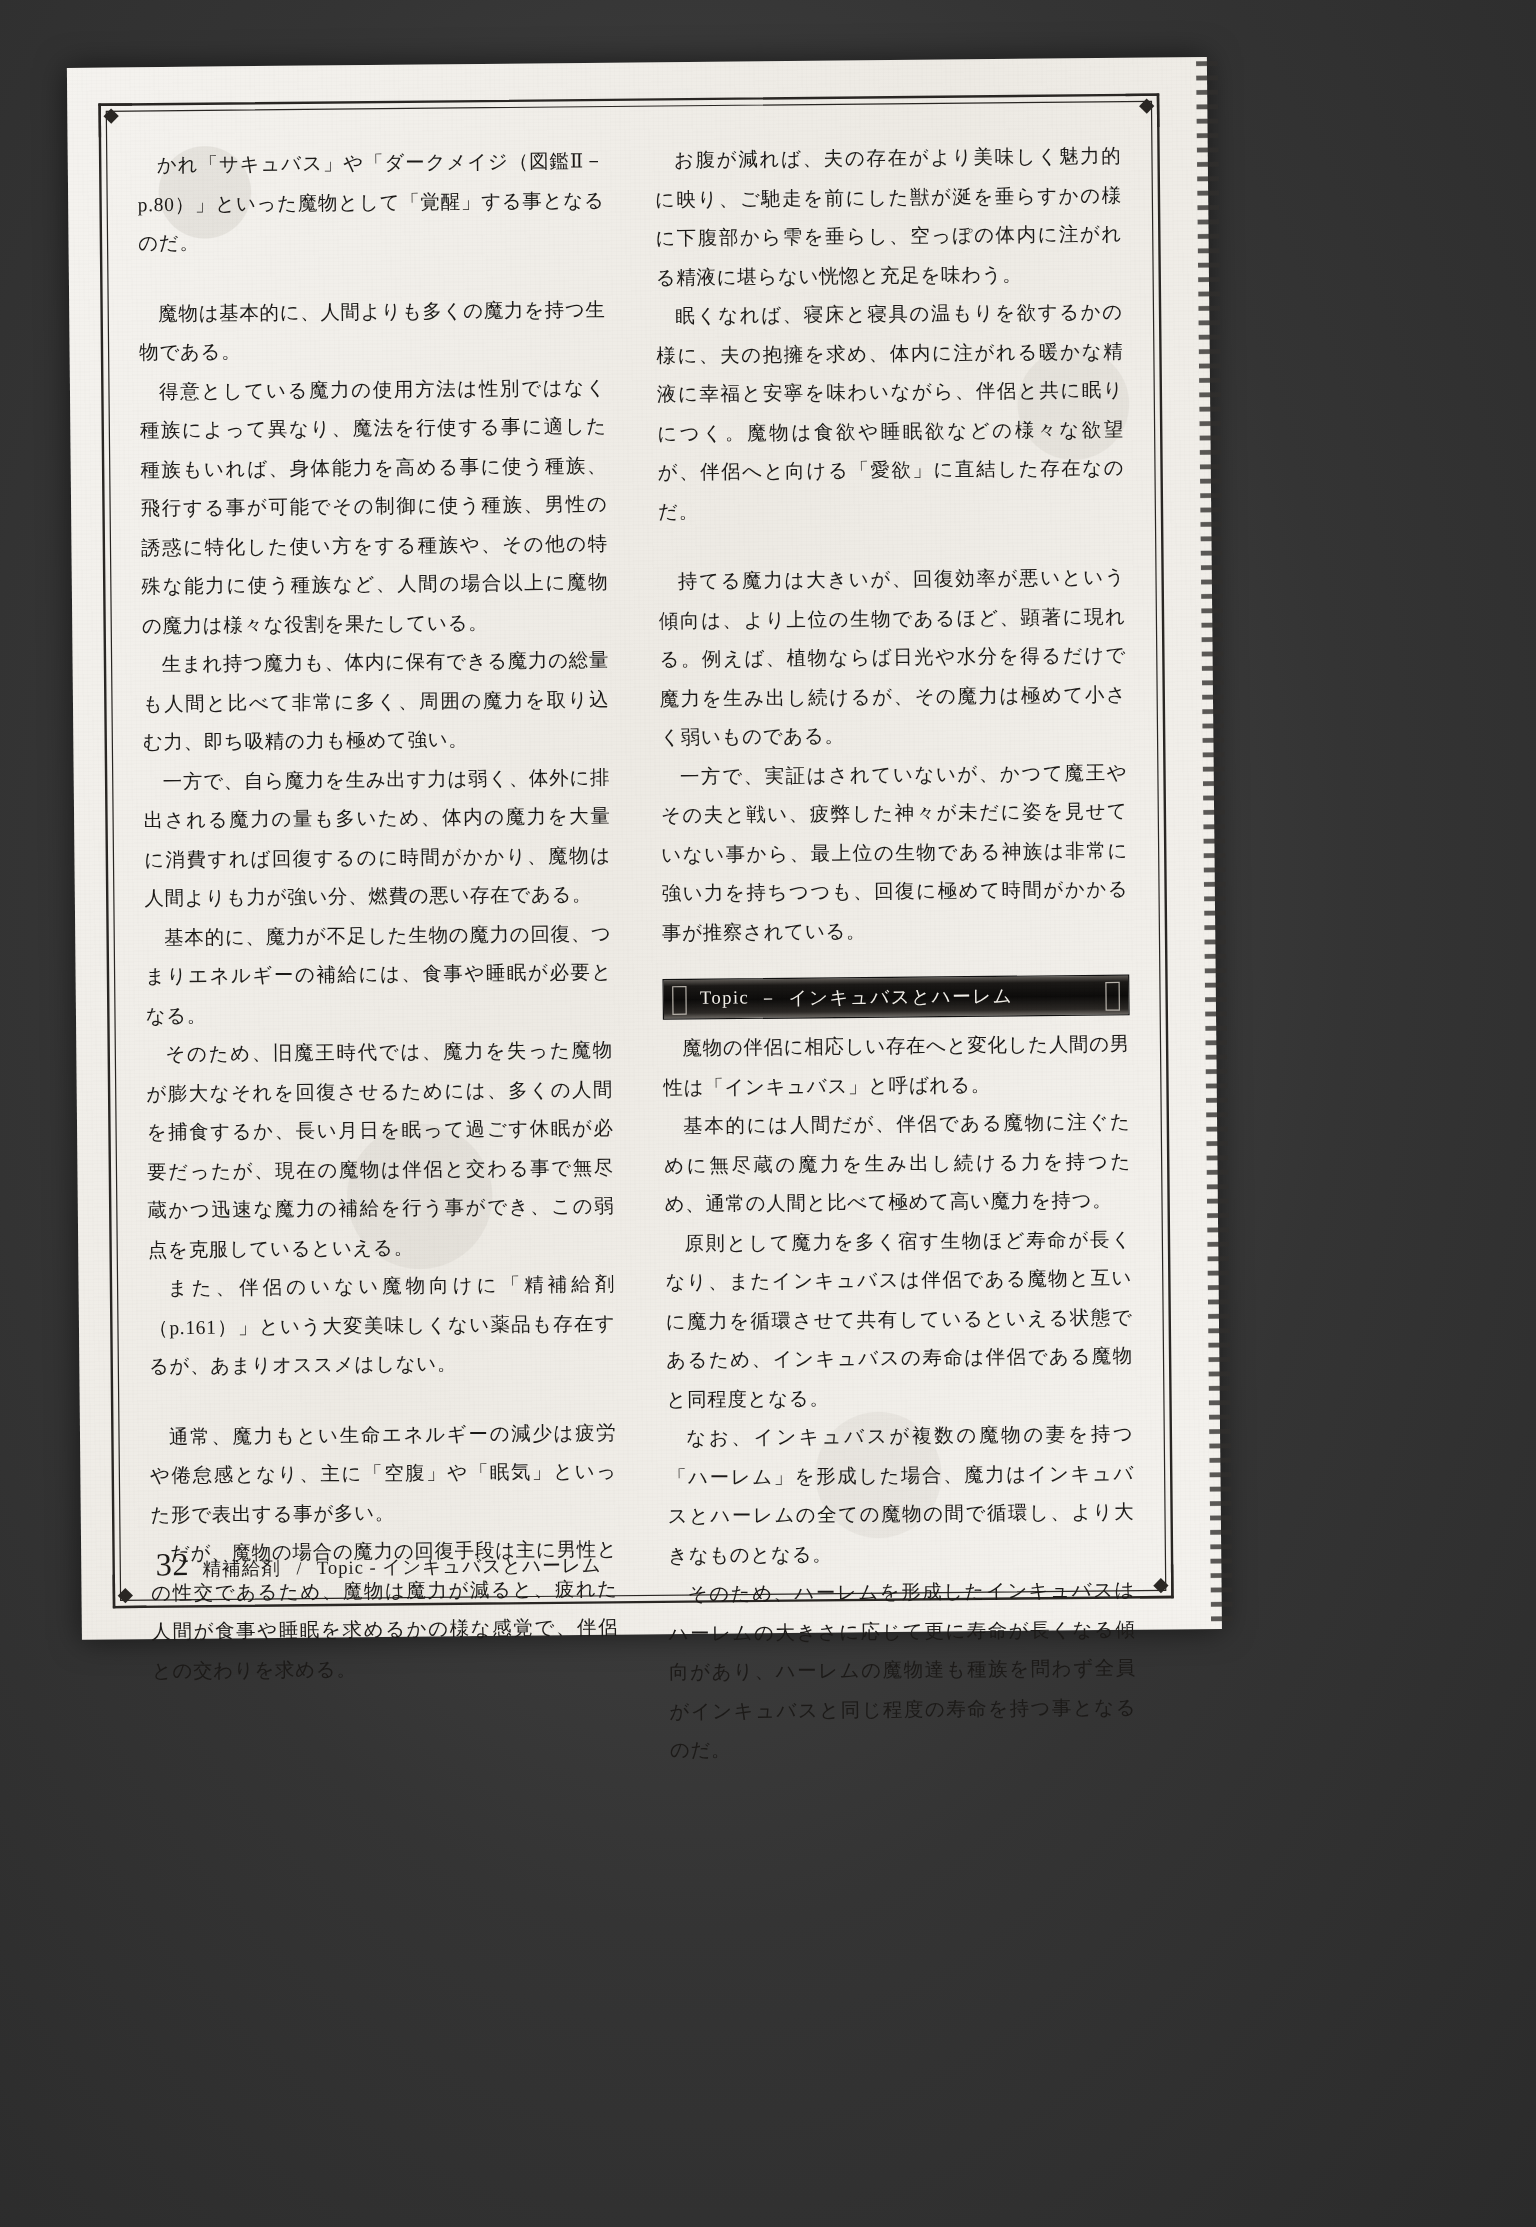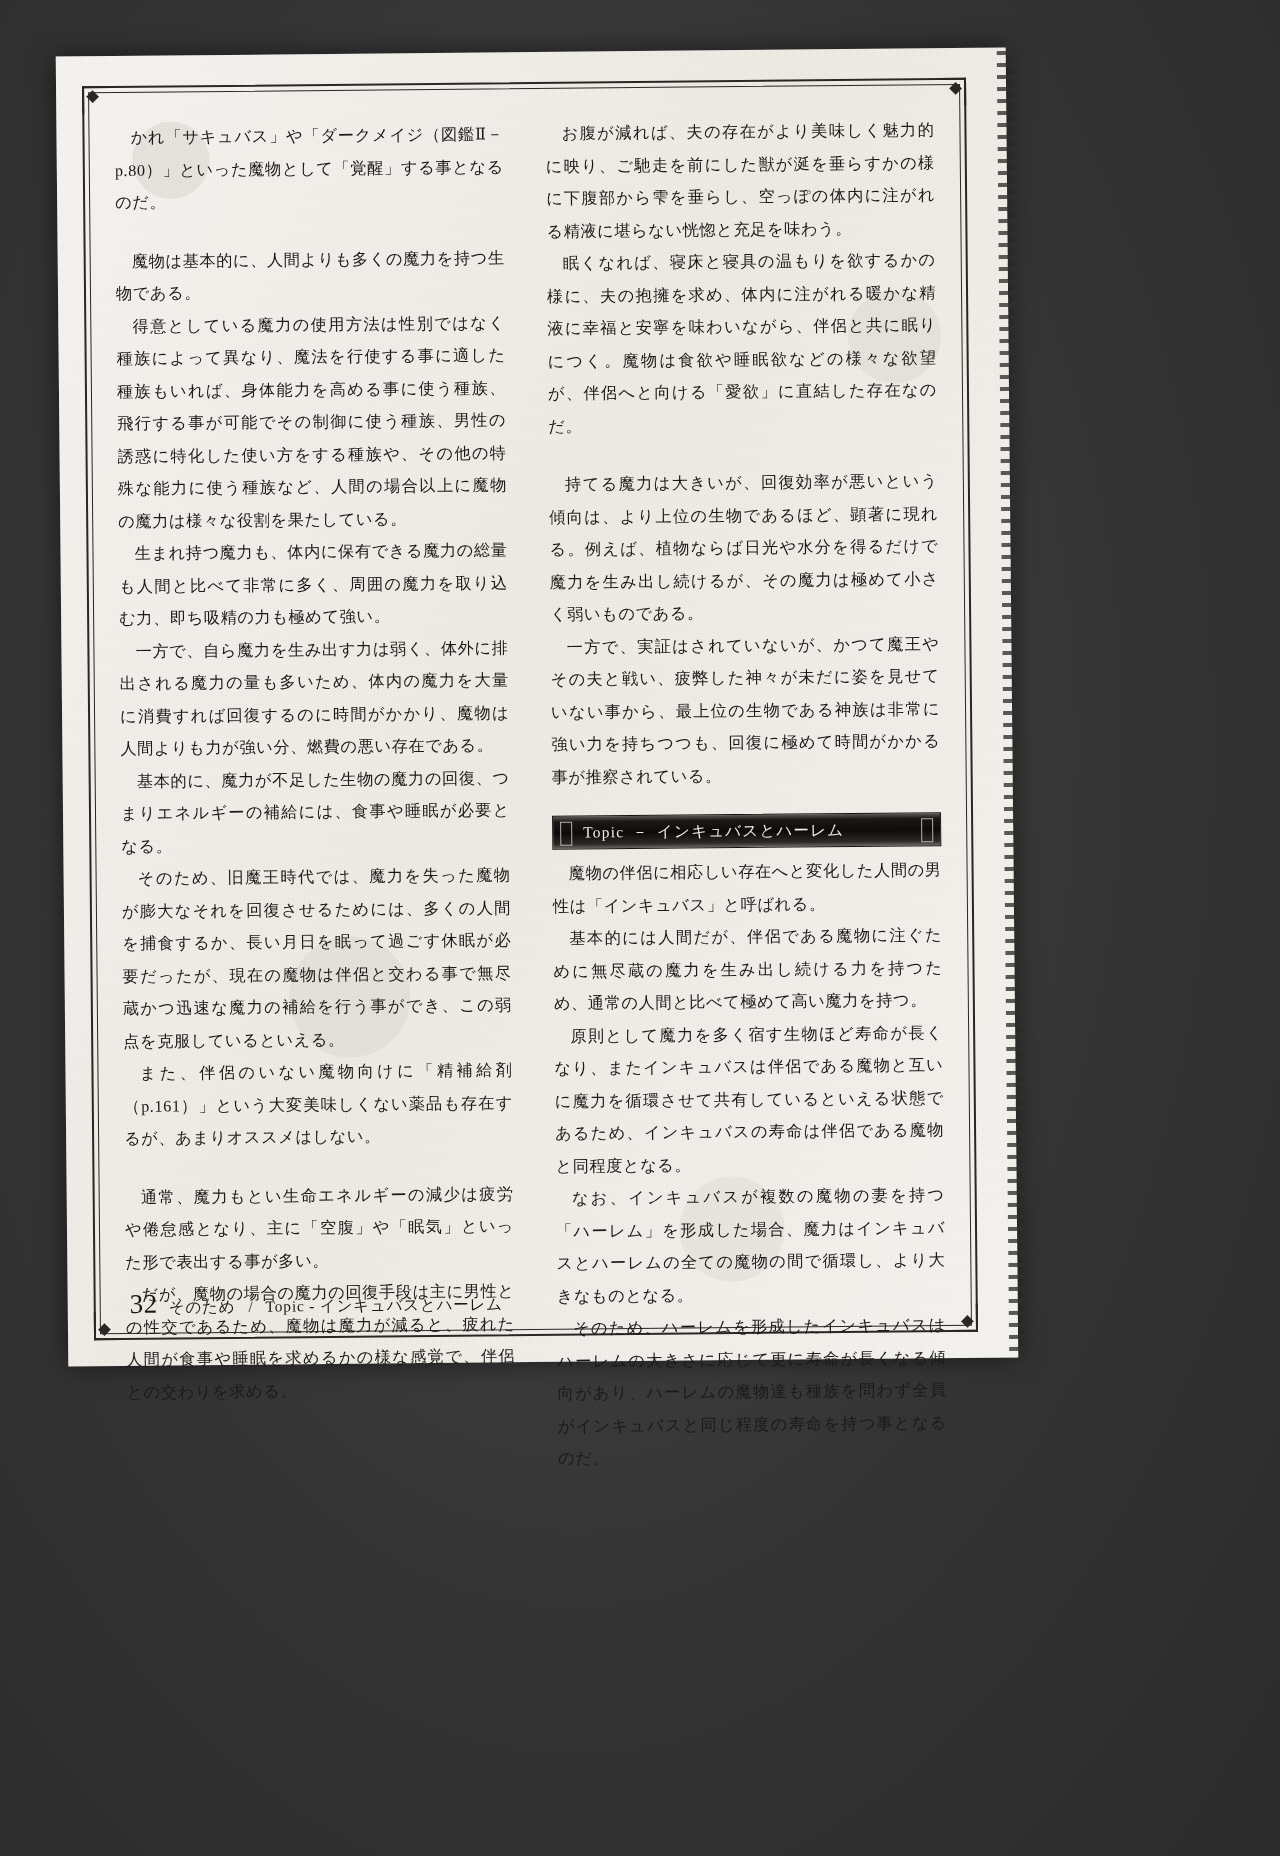--- a/index.html
+++ b/index.html
@@ -243,19 +243,19 @@
       <p>魔物の伴侶に相応しい存在へと変化した人間の男性は「インキュバス」と呼ばれる。</p>
       <p>基本的には人間だが、伴侶である魔物に注ぐために無尽蔵の魔力を生み出し続ける力を持つため、通常の人間と比べて極めて高い魔力を持つ。</p>
       <p>原則として魔力を多く宿す生物ほど寿命が長くなり、またインキュバスは伴侶である魔物と互いに魔力を循環させて共有しているといえる状態であるため、インキュバスの寿命は伴侶である魔物と同程度となる。</p>
       <p>なお、インキュバスが複数の魔物の妻を持つ「ハーレム」を形成した場合、魔力はインキュバスとハーレムの全ての魔物の間で循環し、より大きなものとなる。</p>
       <p>そのため、ハーレムを形成したインキュバスはハーレムの大きさに応じて更に寿命が長くなる傾向があり、ハーレムの魔物達も種族を問わず全員がインキュバスと同じ程度の寿命を持つ事となるのだ。</p>
     </div>
   </div>
 
   <div class="footer">
     <span class="folio">32</span>
-    <span class="footer-title">そのため</span>
+    <span class="footer-title">精補給剤</span>
     <span class="footer-sep">/</span>
     <span class="footer-title">Topic - インキュバスとハーレム</span>
   </div>
 
   <div class="grain"></div>
 </div>
 
 </body></html>

